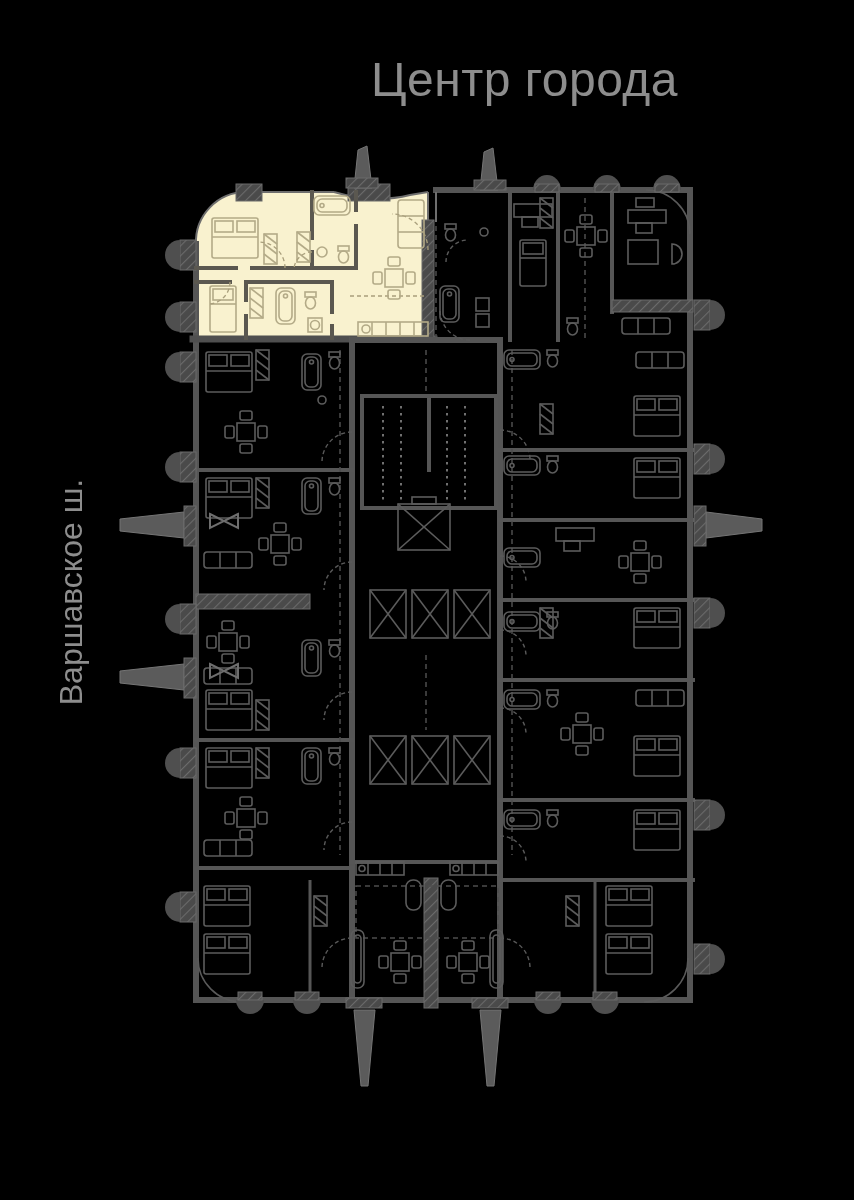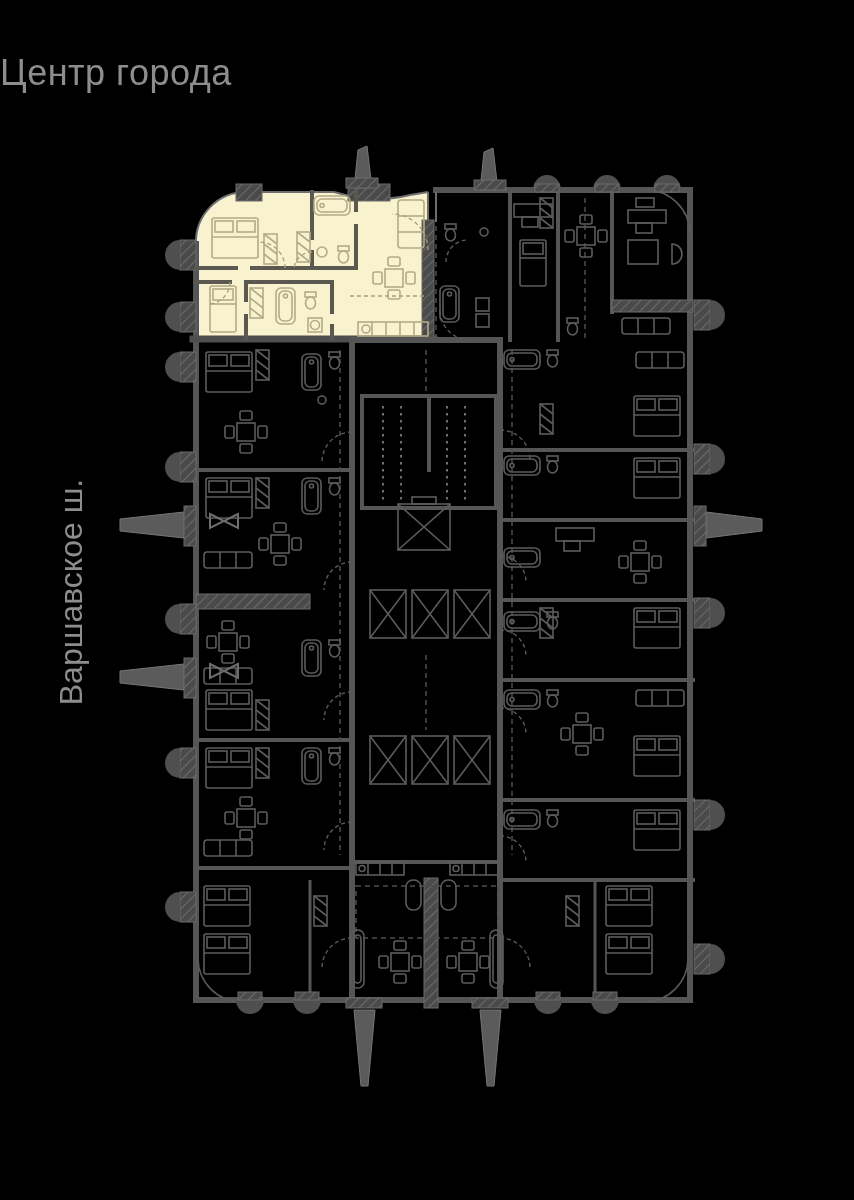--- a/index.html
+++ b/index.html
@@ -3,22 +3,22 @@
 <meta charset="utf-8">
 <style>
   :root{
     --background:#000000; --label-text:#8d8d8d;
     --plan-line:#5e5e5e; --plan-wall:#545454; --plan-dim:#454545;
     --highlight-fill:#f9f2cf; --highlight-line:#b3aa87; --highlight-wall:#5b5850;
   }
   html,body{margin:0;padding:0}
   body{width:854px;height:1200px;background:var(--background);overflow:hidden;
        position:relative;font-family:"Liberation Sans",sans-serif}
-  .top-label{position:absolute;top:52px;left:0;width:678px;text-align:left;
-             font-size:36px;font-weight:400;color:var(--label-text);letter-spacing:.5px}
+  .top-label{position:absolute;top:52px;left:0;width:678px;text-align:right;
+             font-size:48px;font-weight:400;color:var(--label-text);letter-spacing:.5px}
   .left-label{position:absolute;left:71px;top:592px;
               transform:translate(-50%,-50%) rotate(-90deg);
               font-size:32px;color:var(--label-text);white-space:nowrap}
   svg.plan{position:absolute;left:0;top:0}
   
   .w7{stroke:#4f4f4f;stroke-width:7;fill:none;stroke-linecap:square}
   .w6{stroke:#555555;stroke-width:6;fill:none;stroke-linecap:square}
   .w4{stroke:#565656;stroke-width:4;fill:none;stroke-linecap:square}
   .w3{stroke:#565656;stroke-width:3;fill:none}
   .w2{stroke:#6e6e6e;stroke-width:2;fill:none}

